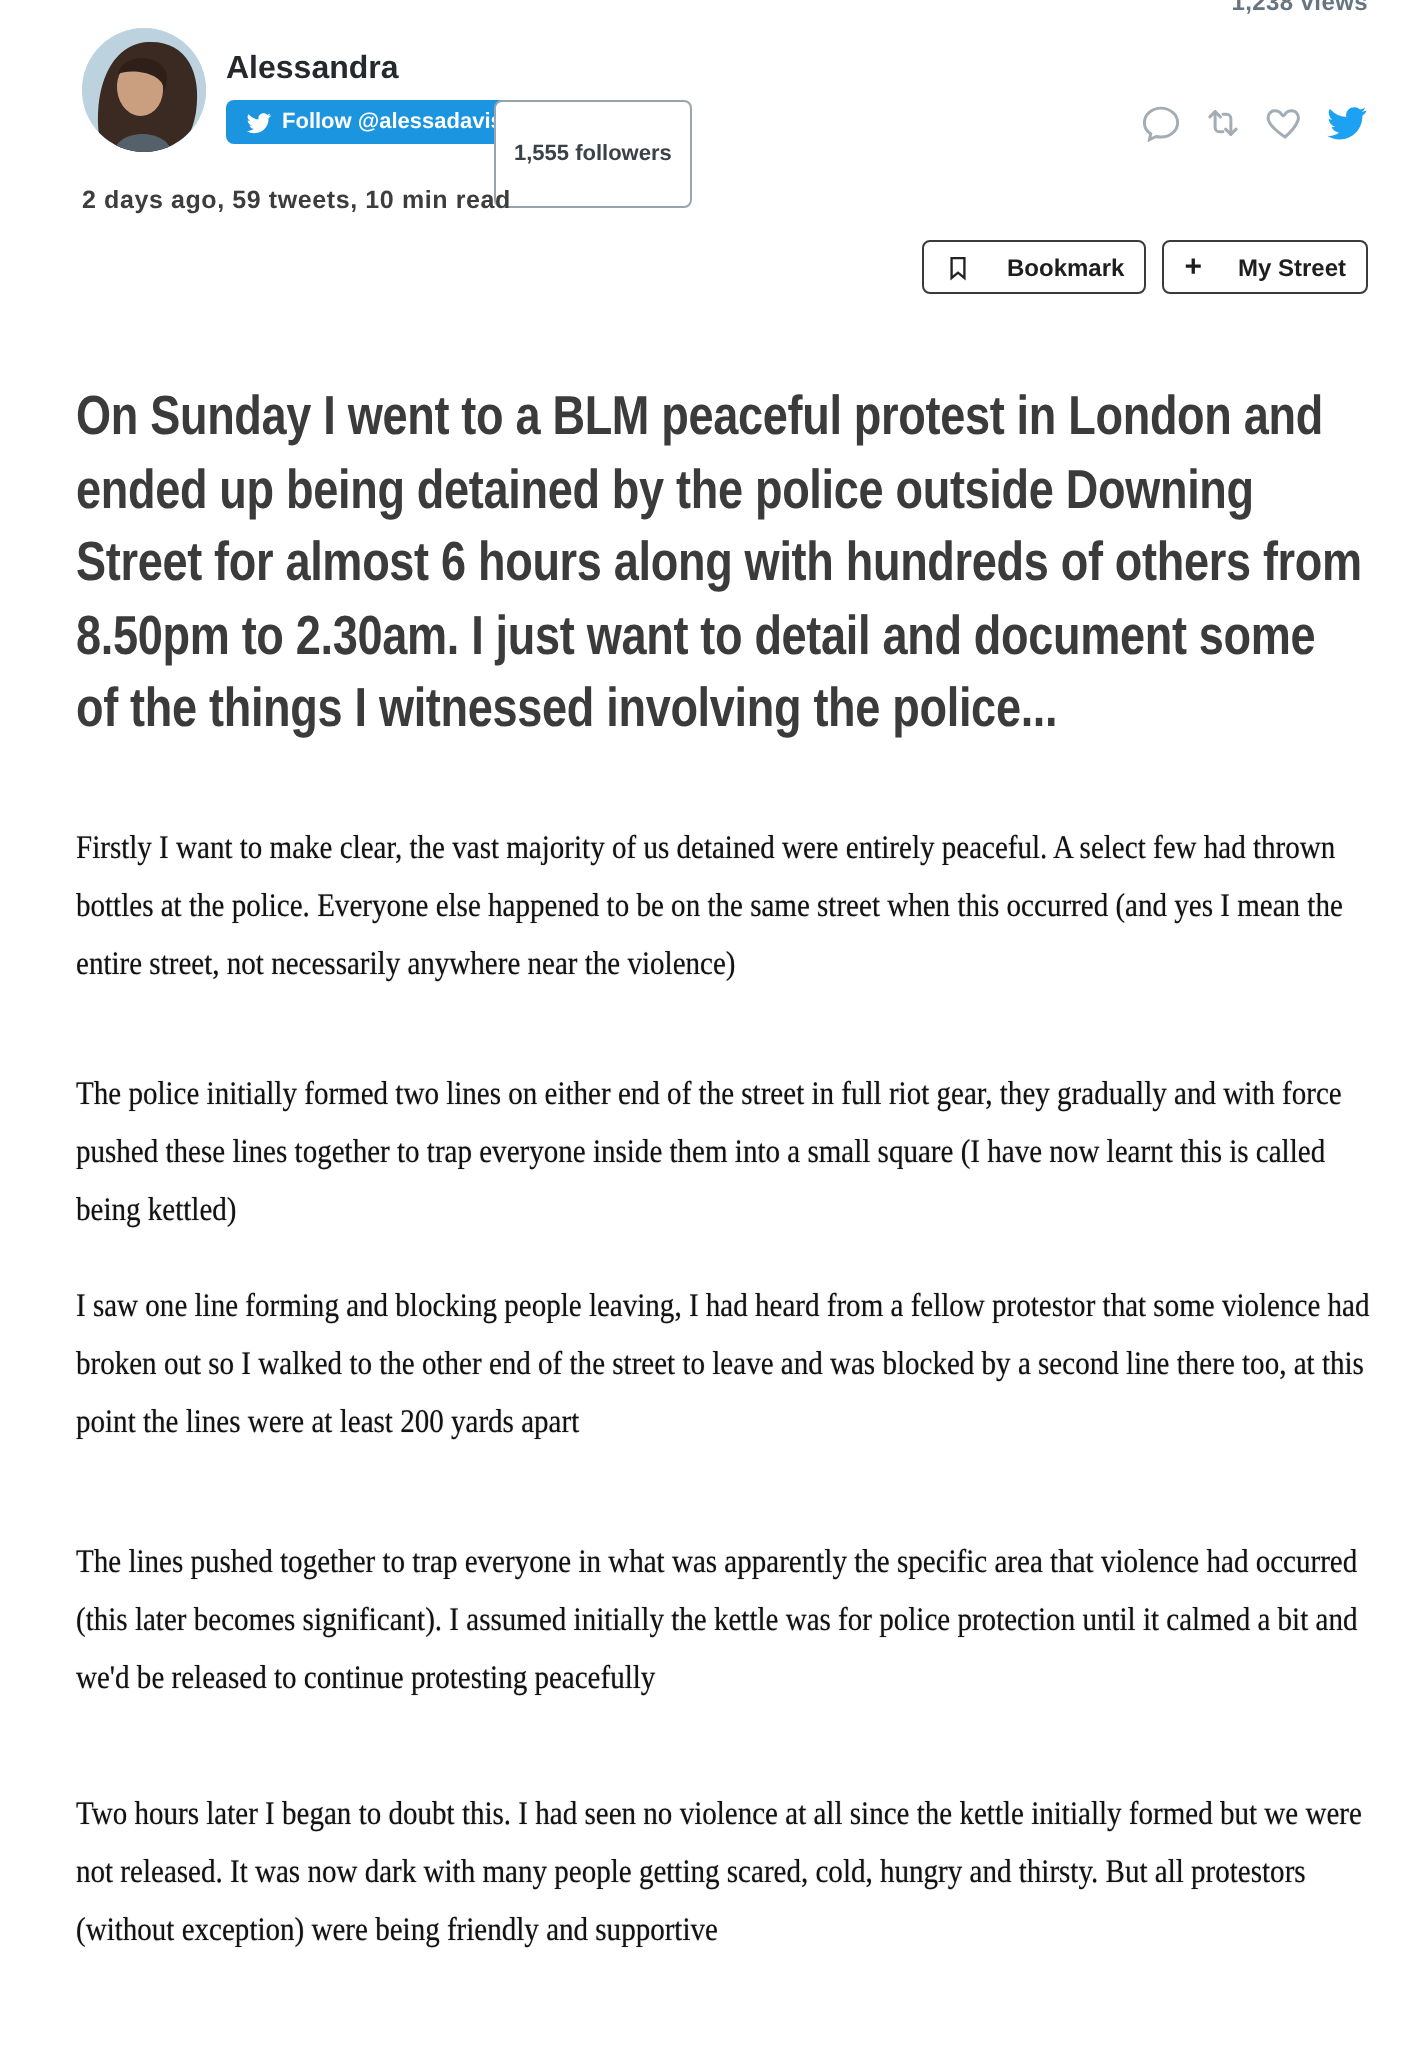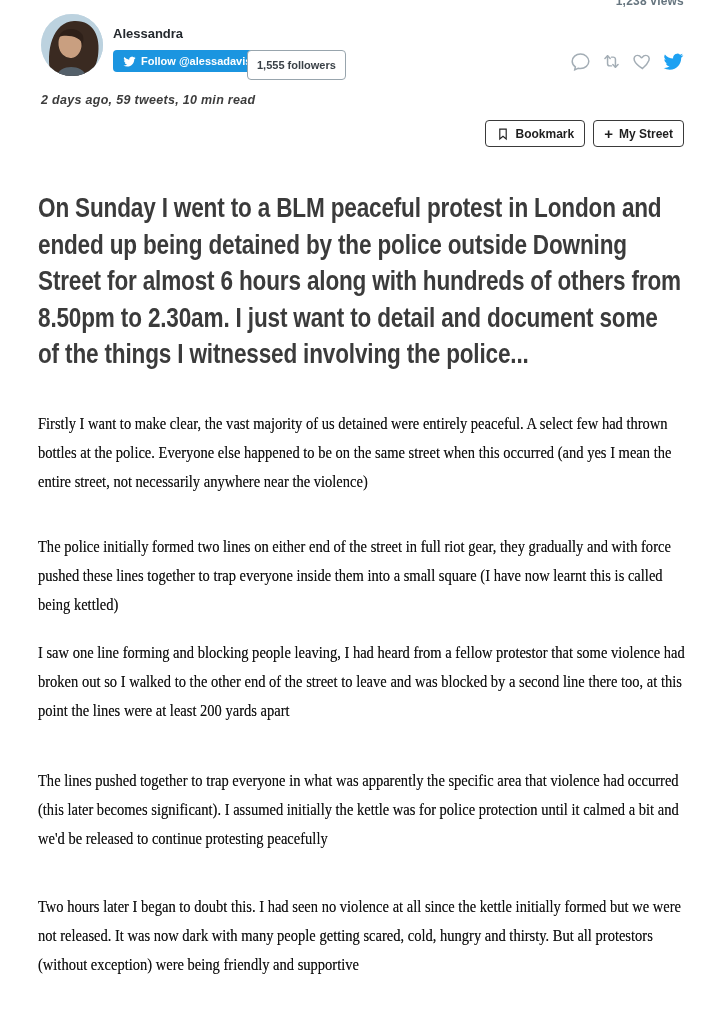--- a/index.html
+++ b/index.html
@@ -10,44 +10,44 @@
   .views{
     position:absolute;top:-6px;right:20px;font-size:12px;font-weight:bold;
     color:#66757f;letter-spacing:.2px;
   }
   .avatar{
     position:absolute;left:41px;top:14px;width:62px;height:62px;border-radius:50%;
     overflow:hidden;background:linear-gradient(120deg,#e8eef2,#aec8d8);cursor:pointer;
   }
   .avatar svg{display:block;width:62px;height:62px;}
   .author-name{
-    position:absolute;left:113px;top:26px;font-size:13px;font-weight:bold;color:#24292e;
+    position:absolute;left:113px;top:26px;font-size:16px;font-weight:bold;color:#24292e;
   }
   .follow-btn{
     position:absolute;left:113px;top:50px;height:22px;display:flex;align-items:center;gap:5px;
     background:#1b95e0;color:#fff;border:none;border-radius:4px;padding:0 10px;
     font-size:11px;font-weight:bold;font-family:inherit;cursor:pointer;
   }
   .follow-btn svg{width:13px;height:13px;}
   .followers-badge{
     position:absolute;left:247px;top:50px;height:20px;display:flex;align-items:center;
-    border:1px solid #98a5ad;border-radius:4px;background:#fff;padding:4px 9px;
+    border:1px solid #98a5ad;border-radius:4px;background:#fff;padding:16px 9px;
     font-size:11px;font-weight:bold;color:#3a4147;cursor:pointer;
   }
   .social-icons{
     position:absolute;top:51px;right:20px;display:flex;align-items:center;gap:10px;
   }
   .social-icons .sicon{width:21px;height:21px;cursor:pointer;display:block;}
   .meta{
     position:absolute;left:41px;top:93px;font-size:12.5px;font-weight:bold;
-    color:#3d3d3d;letter-spacing:.3px;font-style:italic;
+    color:#3d3d3d;letter-spacing:.3px;
   }
   .toolbar{position:absolute;top:120px;right:20px;display:flex;gap:8px;}
   .tool-btn{
-    display:flex;align-items:center;gap:6px;height:27px;padding:0 10px;
+    display:flex;align-items:center;gap:18px;height:27px;padding:0 10px;
     border:1.5px solid #3a3a3a;border-radius:4px;background:#fff;
     font-size:12px;font-weight:bold;color:#1e1e1e;font-family:inherit;cursor:pointer;
   }
   .tool-btn svg{width:14px;height:14px;}
   .tool-btn .plus{font-size:15px;font-weight:bold;line-height:1;}
   .thread-title{
     position:absolute;left:38px;top:172px;width:786px;
     transform:scaleX(0.82);transform-origin:0 0;
     font-size:27.5px;line-height:36.5px;font-weight:600;color:#3b3b3b;
     letter-spacing:-0.2px;

